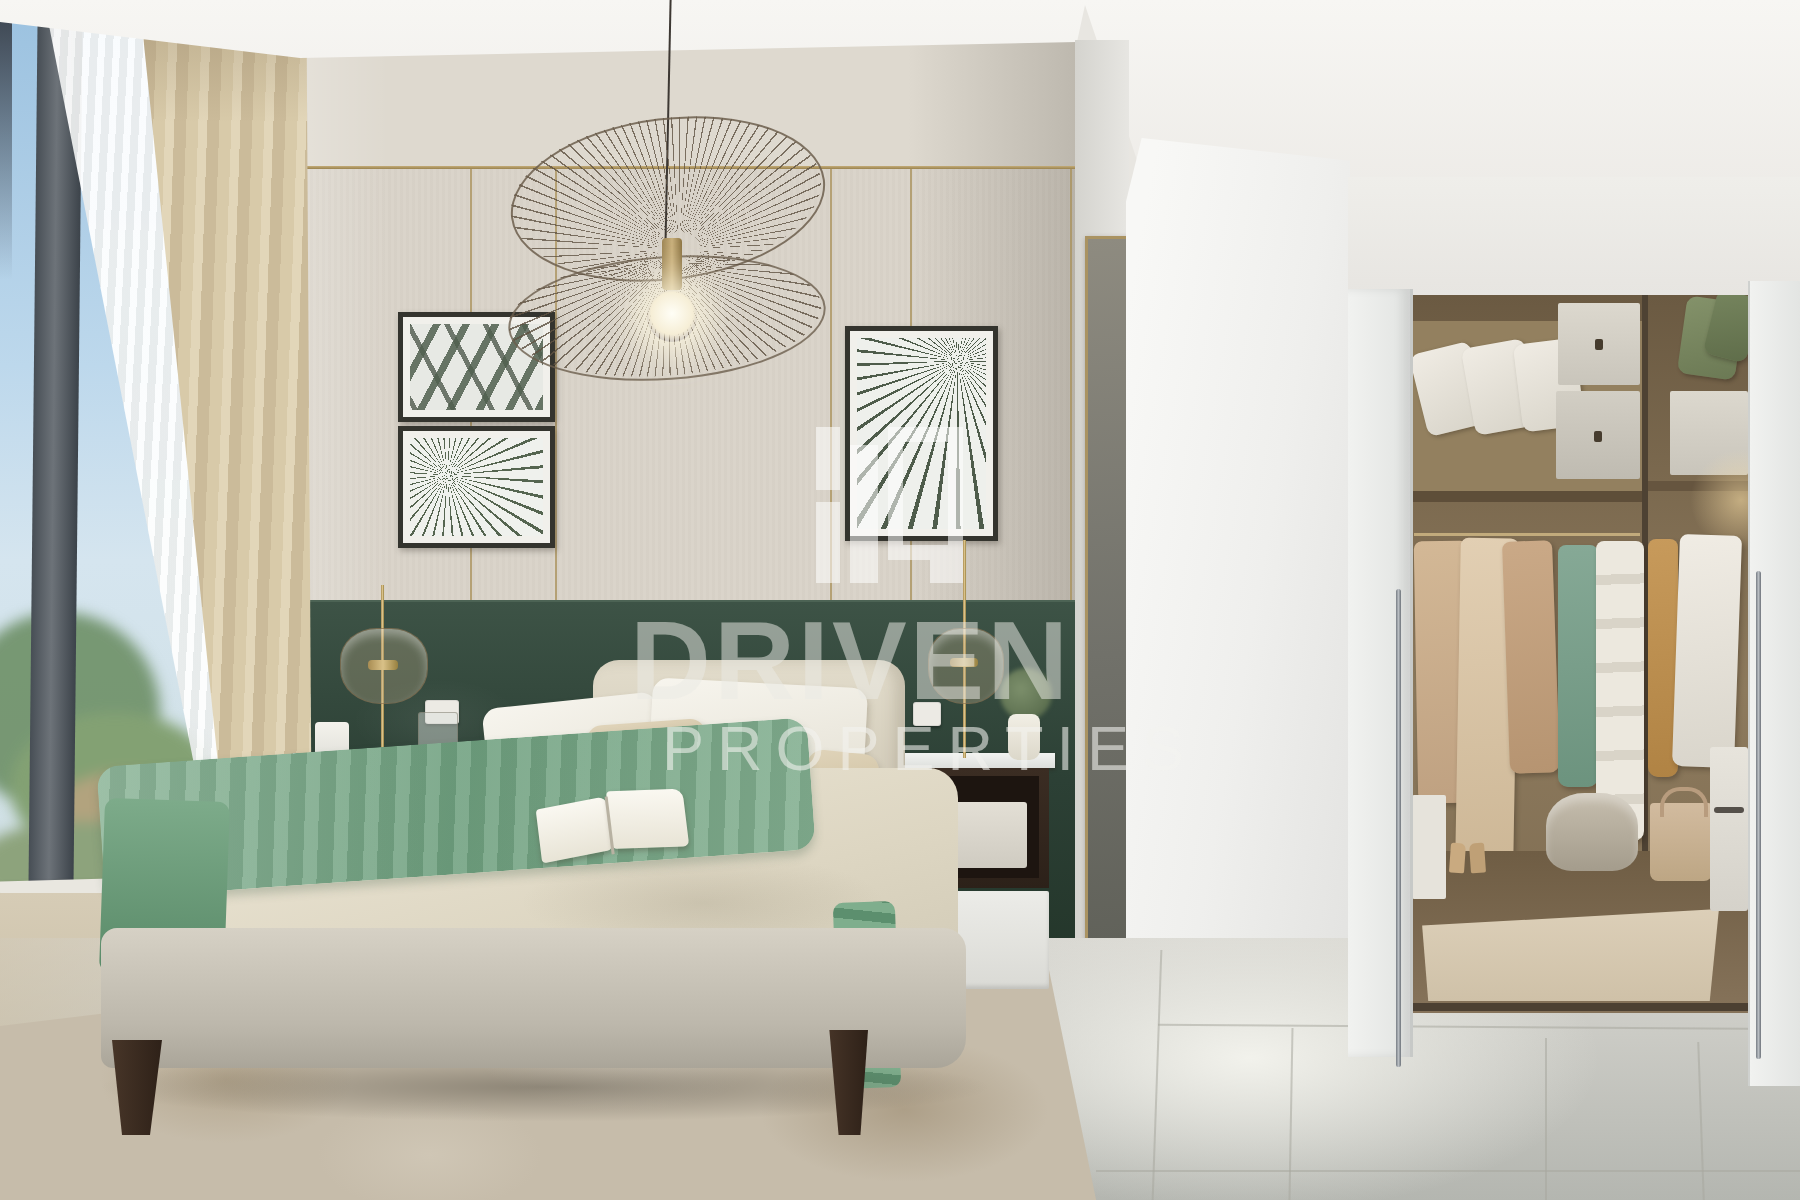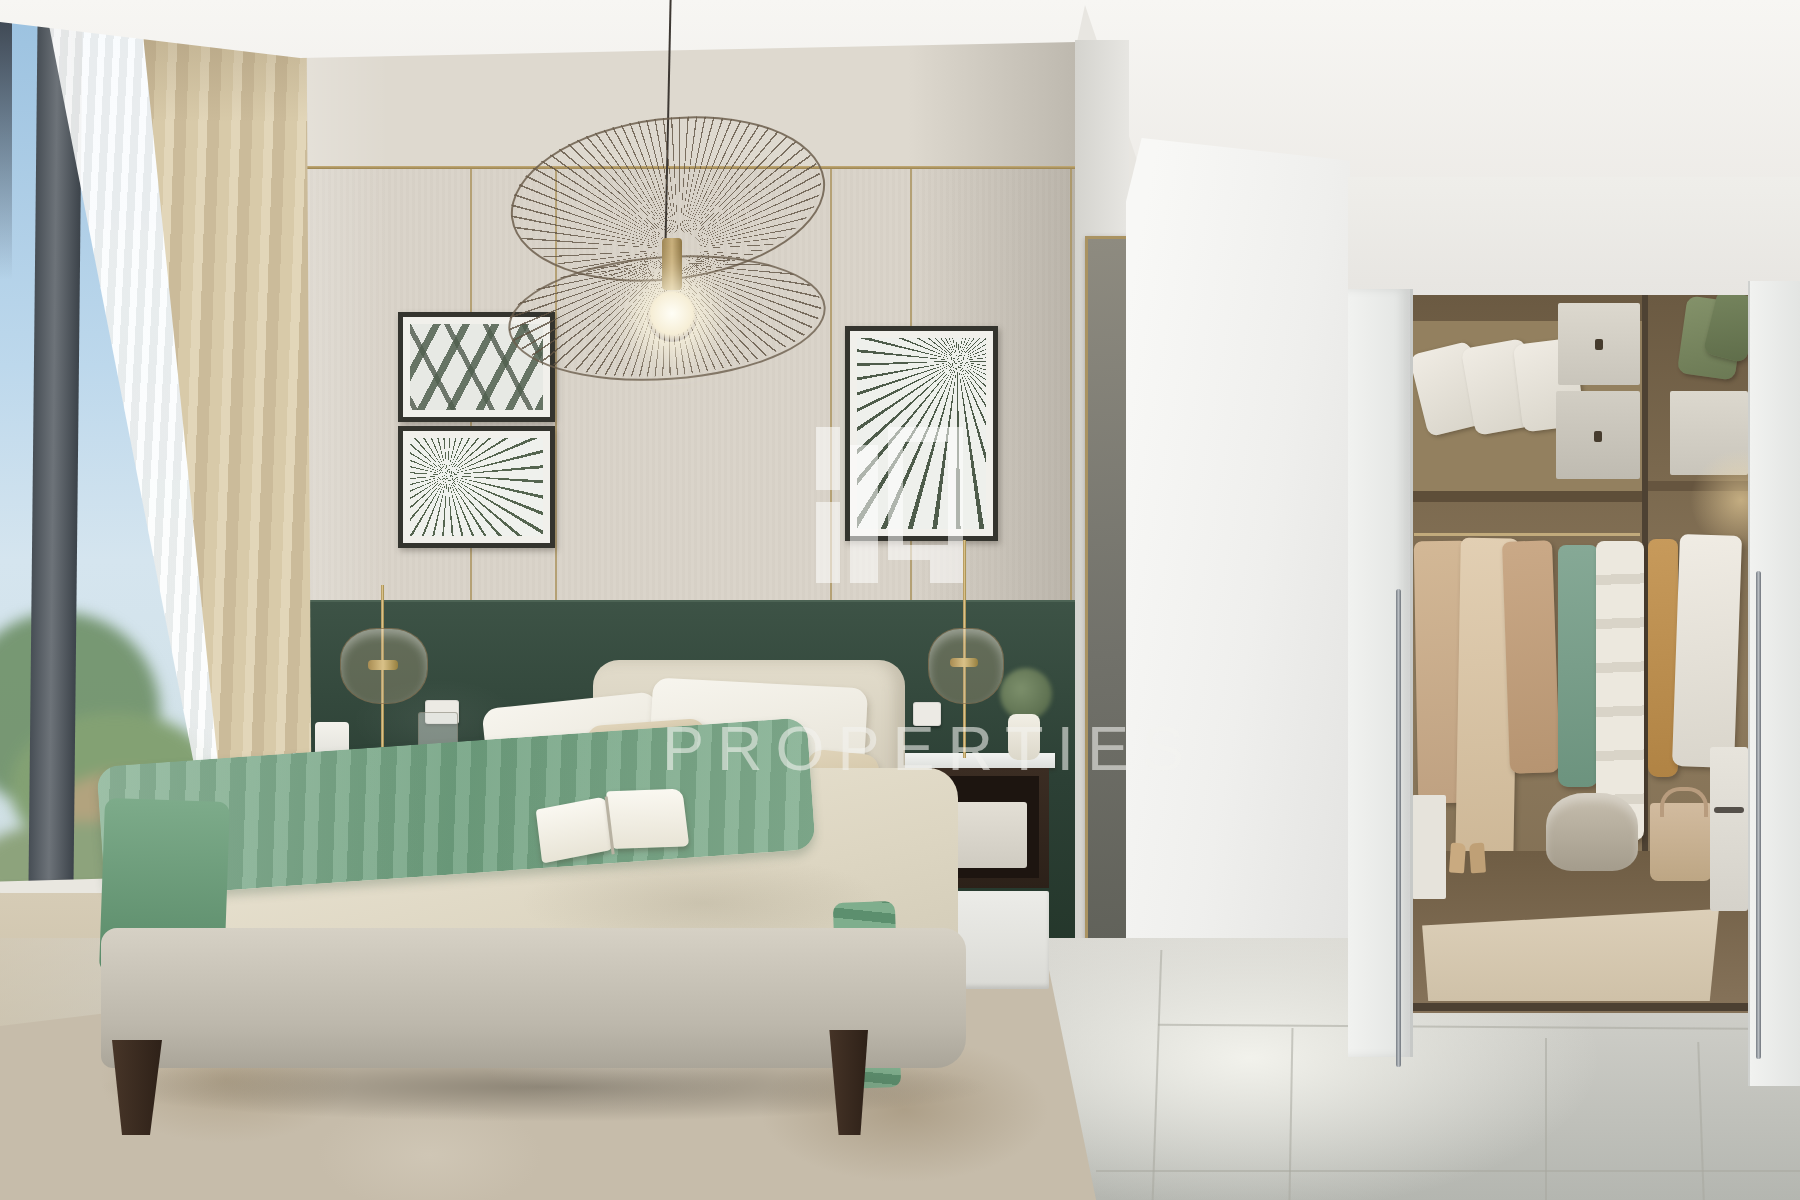--- a/index.html
+++ b/index.html
@@ -331,16 +331,17 @@
   <div class="abs bulb"></div>
 
   <div class="abs wm">
     <div class="abs" style="left:816px;top:427px;width:147px;height:156px;">
       <div class="wm-bar" style="left:0;top:0;width:24px;height:63px;"></div>
       <div class="wm-bar" style="left:0;top:75px;width:24px;height:81px;"></div>
       <div class="wm-bar" style="left:34px;top:18px;width:28px;height:138px;"></div>
       <div class="wm-sq" style="left:72px;top:0;width:45px;height:103px;"></div>
       <div class="wm-bar" style="left:114px;top:133px;width:33px;height:23px;"></div>
     </div>
+    <div class="wm-line1">DRIVEN</div>
     <div class="wm-line2">PROPERTIES</div>
   </div>
 
 </div>
 
 </body></html>

